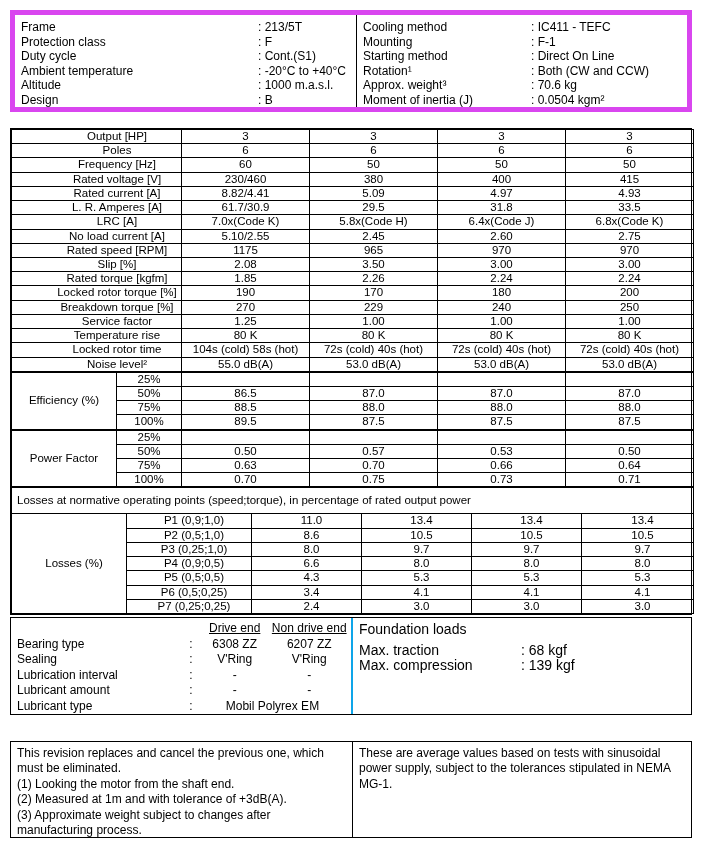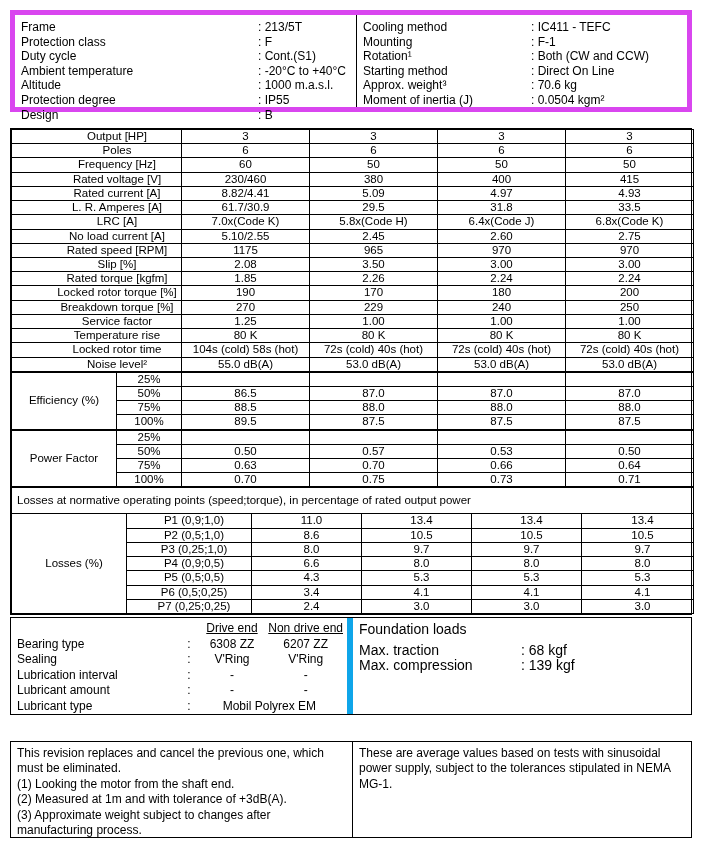--- a/index.html
+++ b/index.html
@@ -47,21 +47,21 @@
   tr.sep td { border-top: 2px solid #000; }
   td.losses-header-cell { height: 26px; text-align: left; padding-left: 5px; vertical-align: middle; }
 
   
   .bearing-box {
     border: 1px solid #000;
     margin-top: 2px;
     height: 98px;
     display: flex;
   }
-  .bearing-left { width: 342px; border-right: 6px solid #0ea5e9; padding: 3px 4px 0 6px; font-size: 12px; }
+  .bearing-left { width: 342px; border-right: 2px solid #0ea5e9; padding: 3px 4px 0 6px; font-size: 12px; }
   .bearing-right { flex: 1; padding: 3px 4px 0 6px; font-size: 14px; }
   .brg-row { display: flex; line-height: 15.6px; white-space: nowrap; }
   .brg-label { width: 168px; }
   .brg-colon { width: 14px; text-align: center; }
   .brg-col   { width: 74px; text-align: center; }
   .brg-col.wide { width: 76px; }
   .brg-head  { text-decoration: underline; }
   .brg-span  { width: 150px; text-align: center; }
   .fnd-title { line-height: 16px; margin-bottom: 6px; }
   .fnd-row   { display: flex; line-height: 15.2px; }
@@ -100,44 +100,40 @@
         </div>
         <div class="spec-row">
           <span class="spec-label">Ambient temperature</span>
           <span class="spec-value">: -20°C to +40°C</span>
         </div>
         <div class="spec-row">
           <span class="spec-label">Altitude</span>
           <span class="spec-value">: 1000 m.a.s.l.</span>
         </div>
         <div class="spec-row">
-          <span class="spec-label">Protection degree</span>
-          <span class="spec-value">: IP55</span>
-        </div>
-        <div class="spec-row">
           <span class="spec-label">Design</span>
           <span class="spec-value">: B</span>
         </div>
       </div>
     <div class="top-half right" id="top-right">
         <div class="spec-row">
           <span class="spec-label">Cooling method</span>
           <span class="spec-value">: IC411 - TEFC</span>
         </div>
         <div class="spec-row">
           <span class="spec-label">Mounting</span>
           <span class="spec-value">: F-1</span>
         </div>
         <div class="spec-row">
+          <span class="spec-label">Starting method</span>
+          <span class="spec-value">: Direct On Line</span>
+        </div>
+        <div class="spec-row">
           <span class="spec-label">Rotation¹</span>
           <span class="spec-value">: Both (CW and CCW)</span>
-        </div>
-        <div class="spec-row">
-          <span class="spec-label">Starting method</span>
-          <span class="spec-value">: Direct On Line</span>
         </div>
         <div class="spec-row">
           <span class="spec-label">Approx. weight³</span>
           <span class="spec-value">: 70.6 kg</span>
         </div>
         <div class="spec-row">
           <span class="spec-label">Moment of inertia (J)</span>
           <span class="spec-value">: 0.0504 kgm²</span>
         </div>
       </div>

